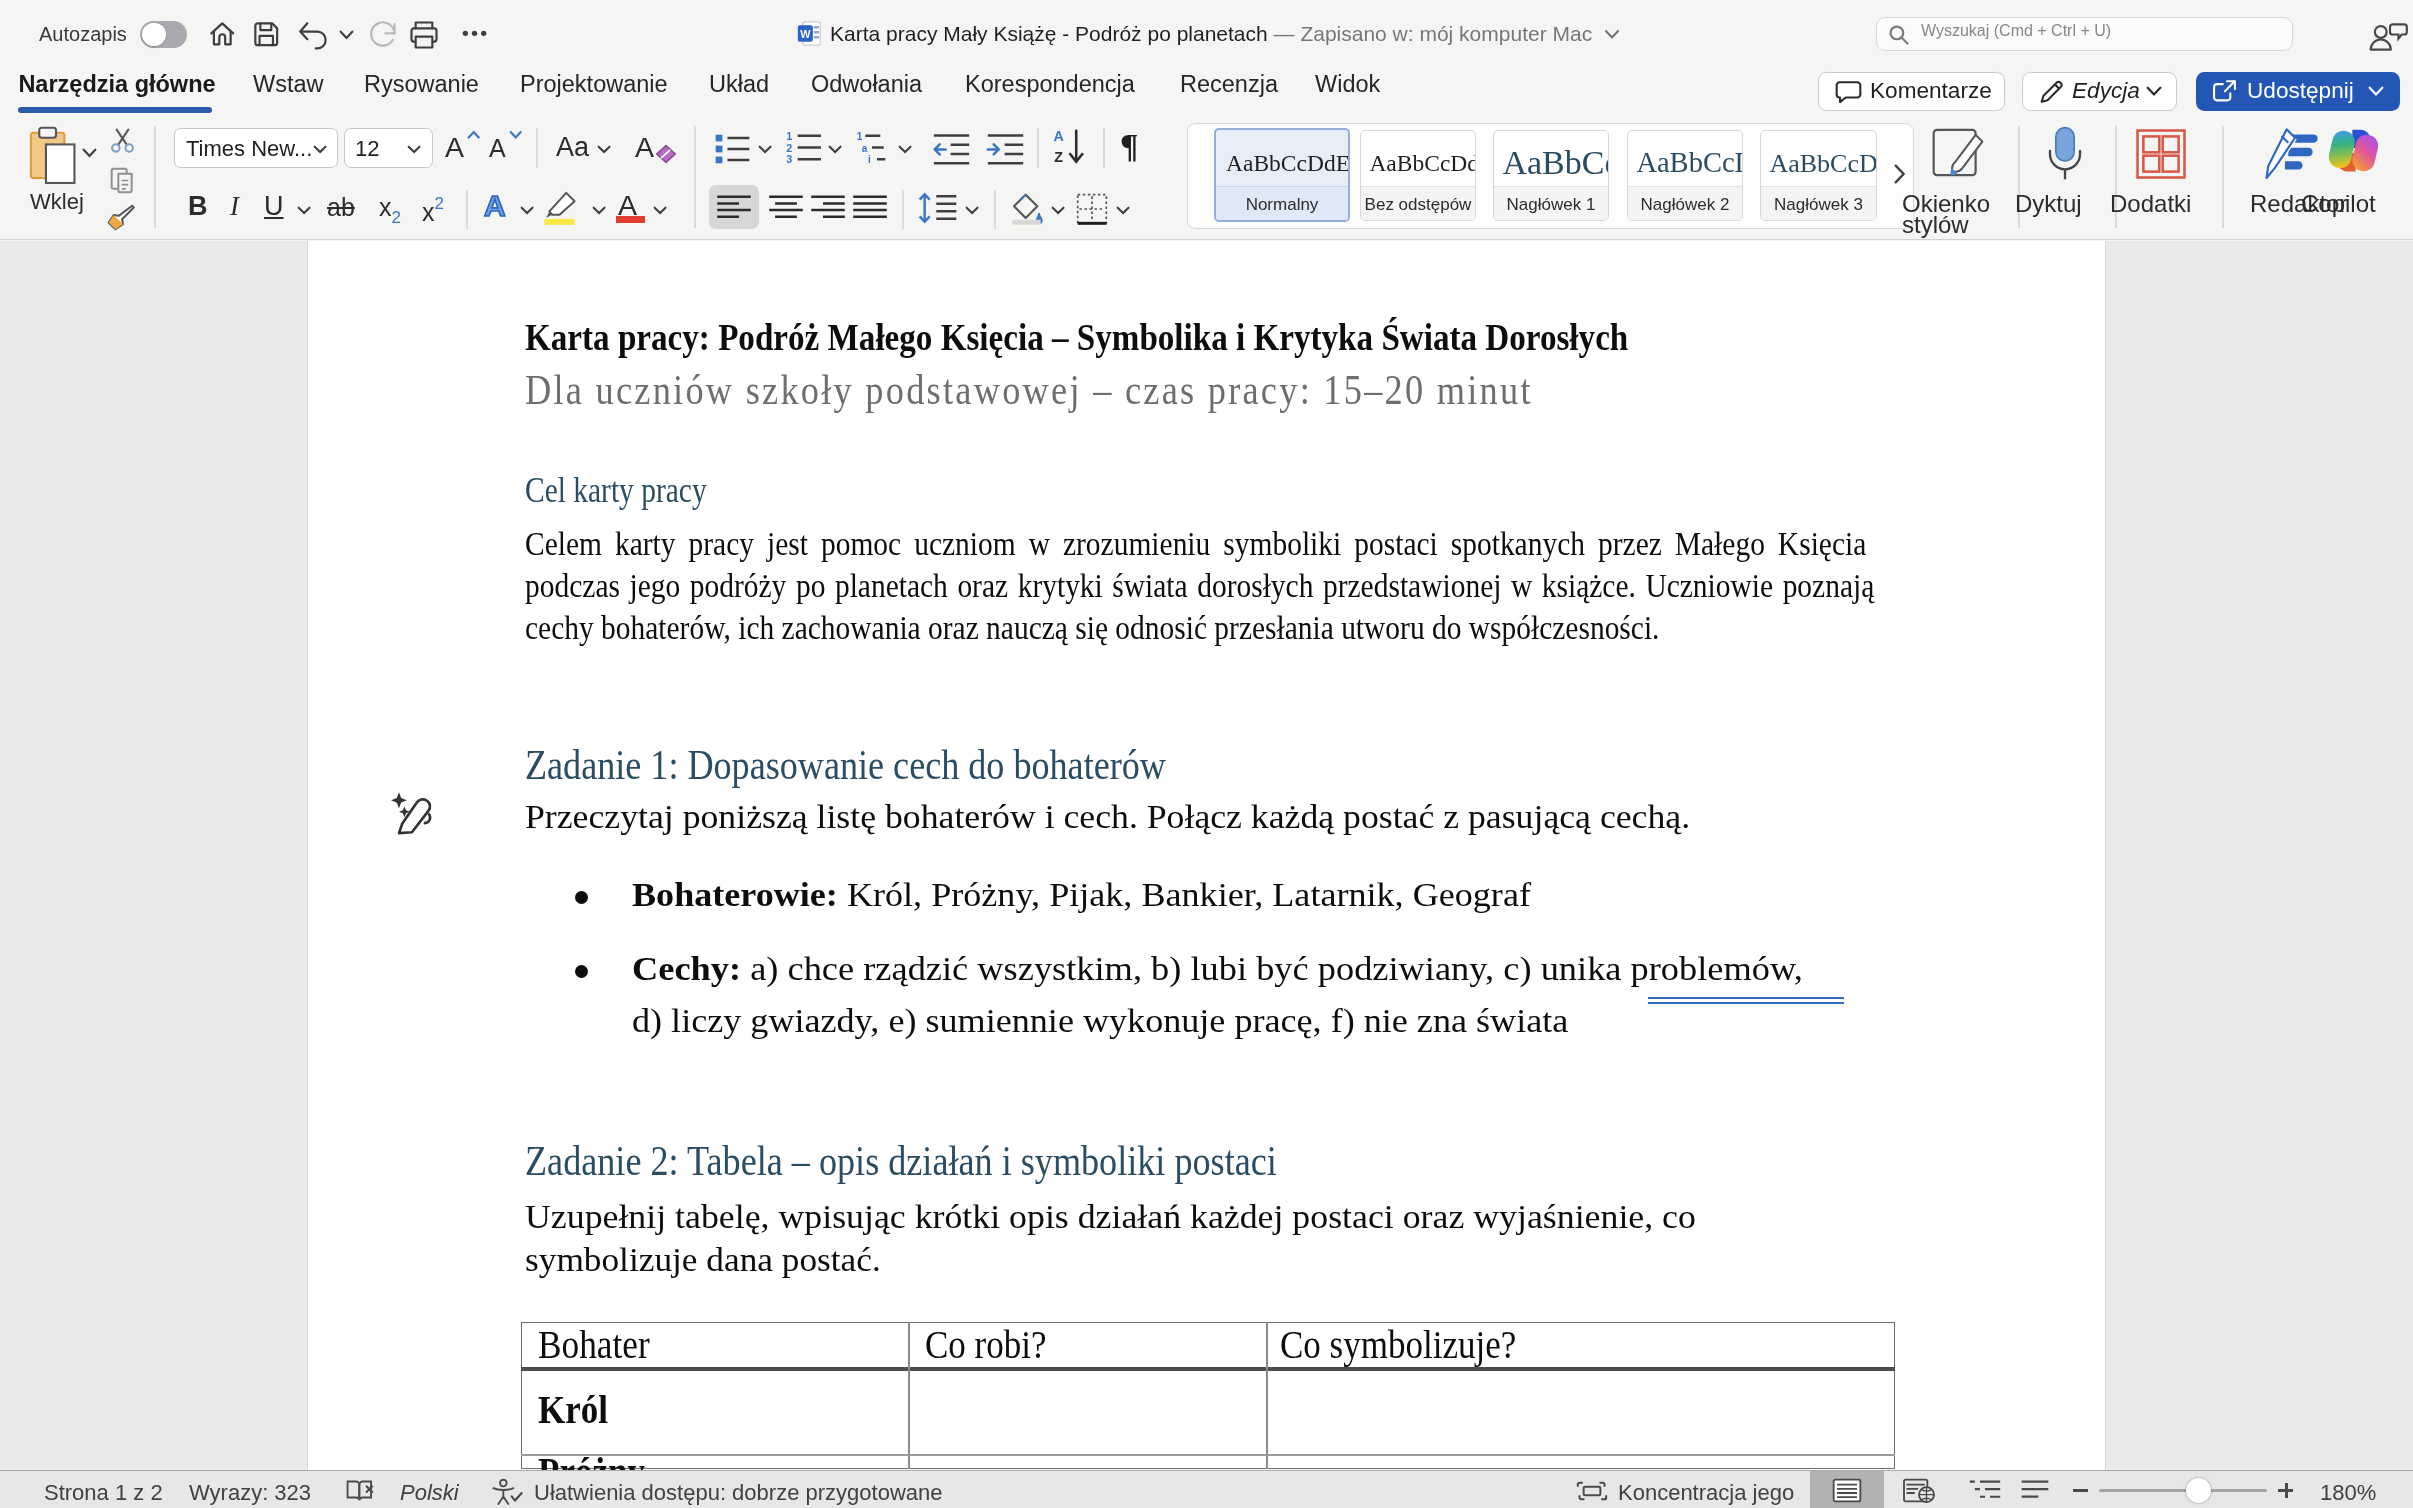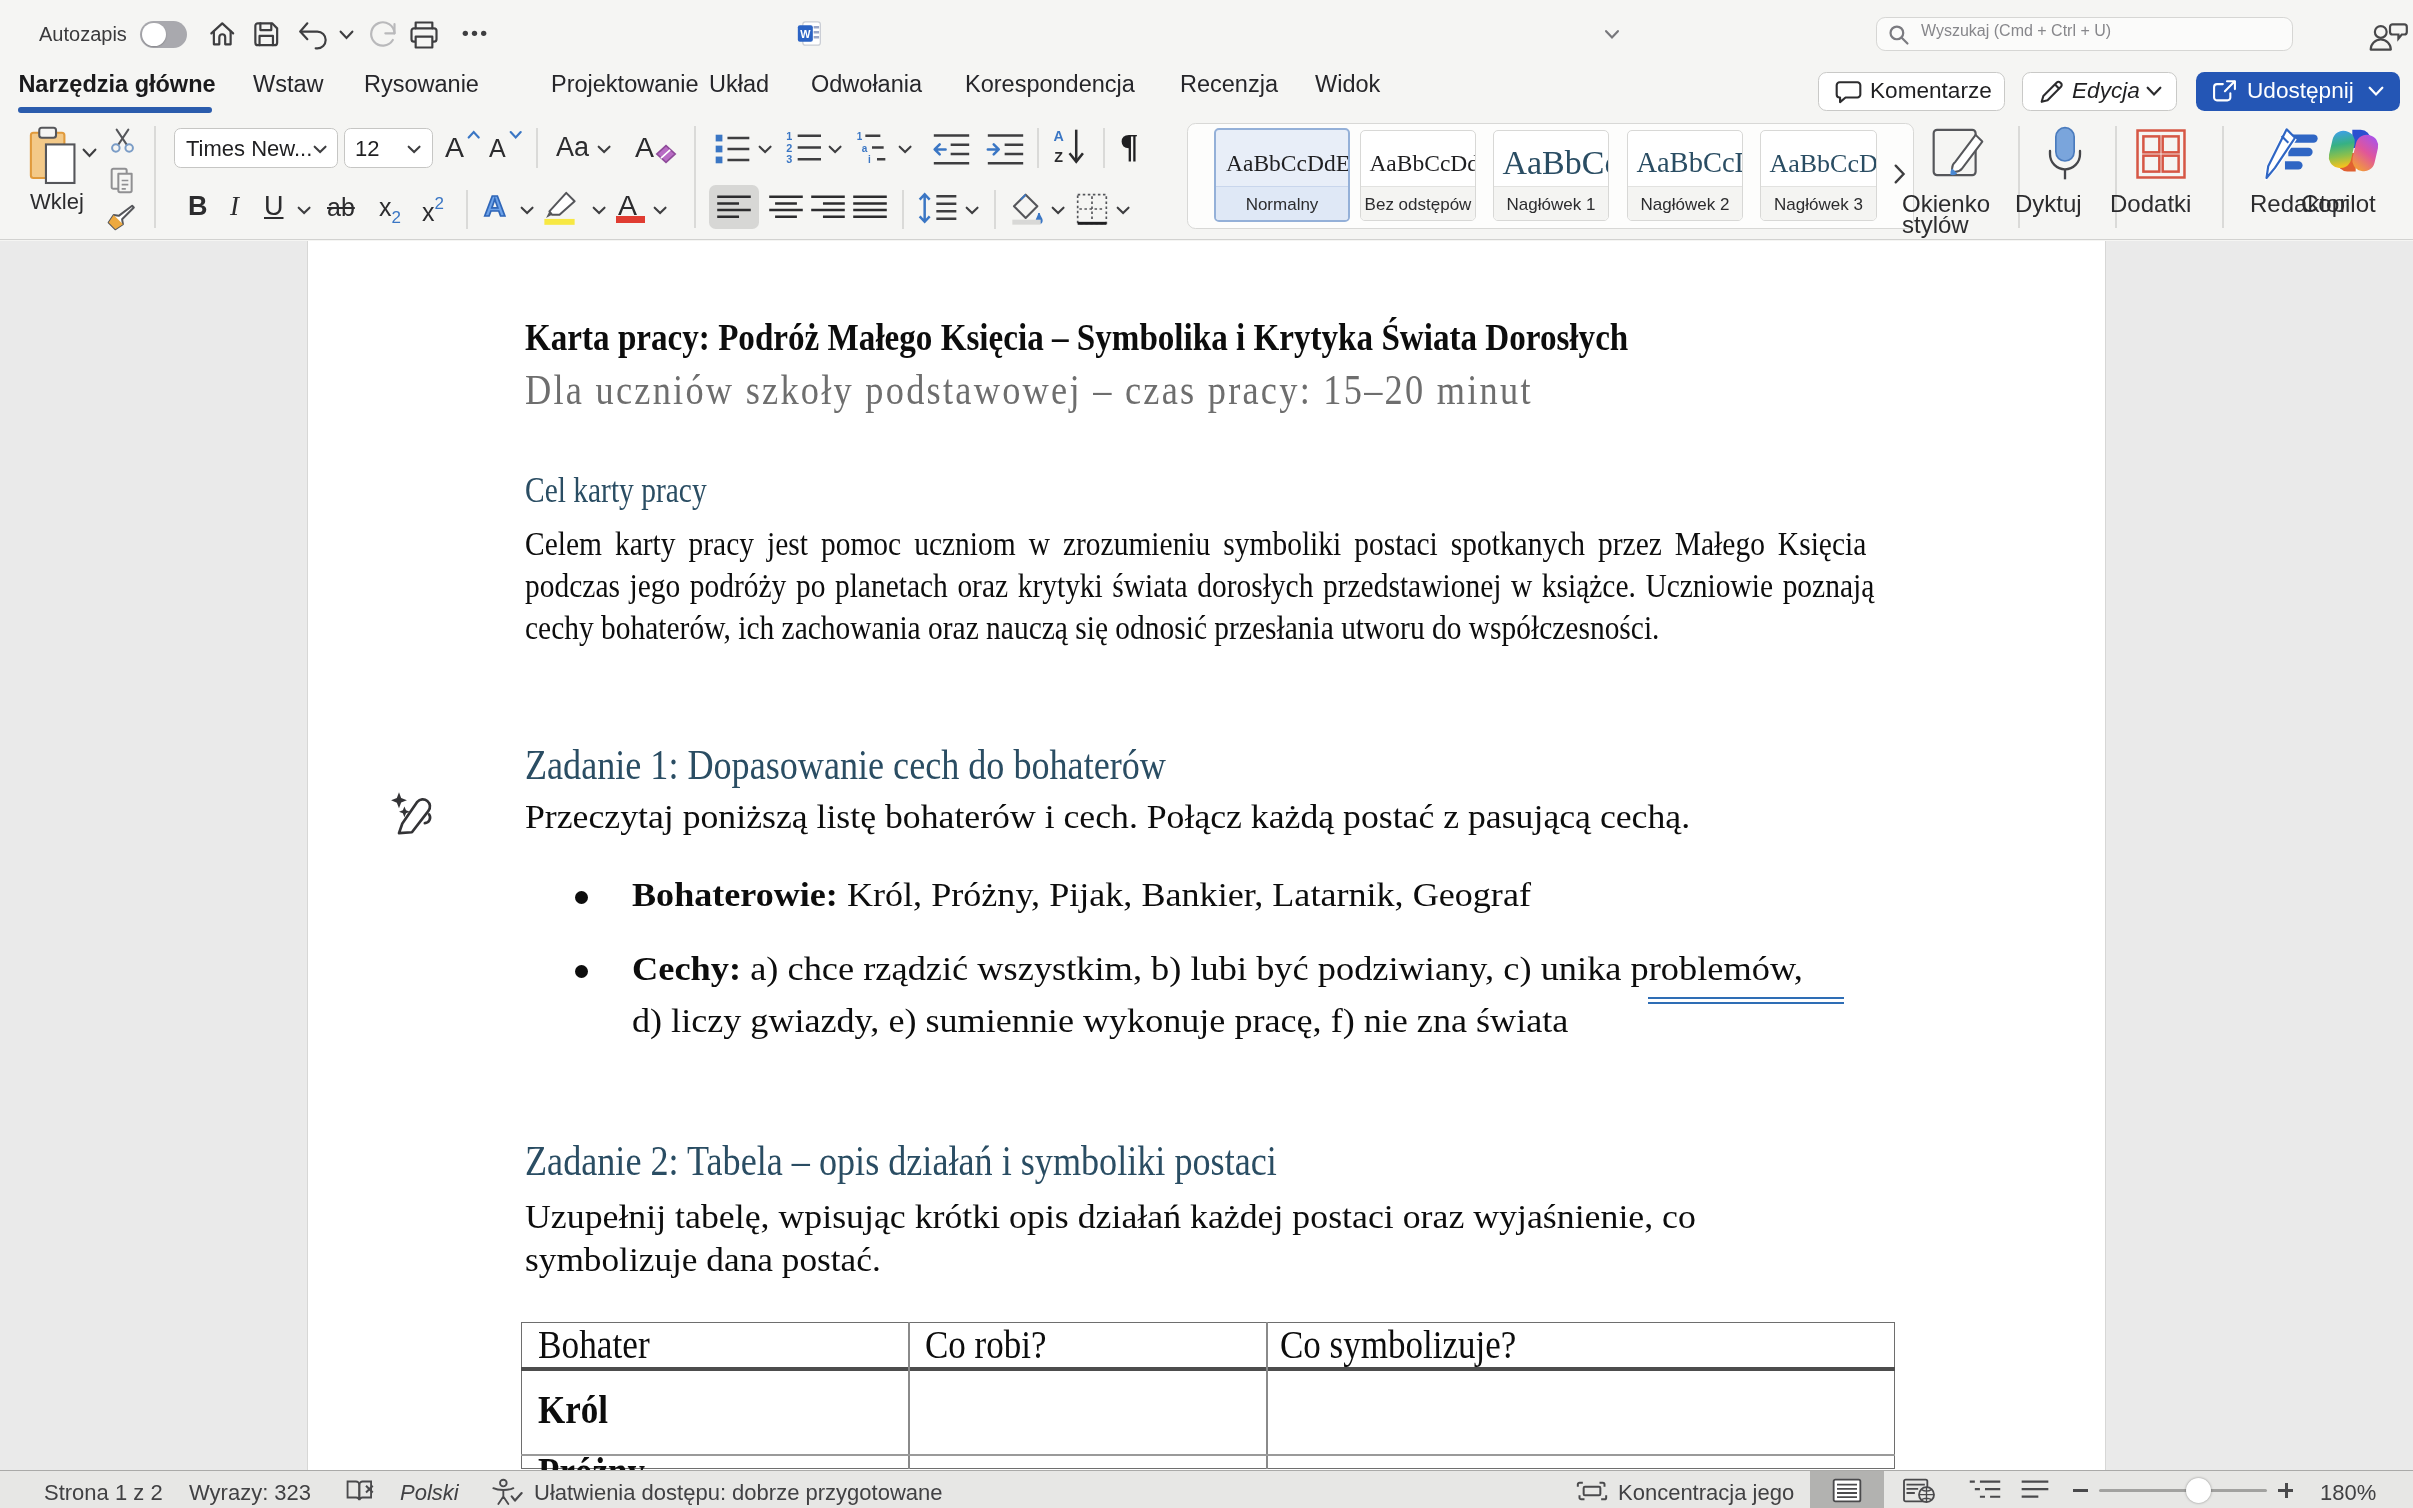--- a/index.html
+++ b/index.html
@@ -73,20 +73,21 @@
       </svg>
 
     <svg style="left:797px; top:21px;" width="25" height="25" viewBox="0 0 30 30">
       <rect x="7" y="1" width="21" height="28" rx="3" fill="#ffffff" stroke="#c9cdd4" stroke-width="1.5"></rect>
       <rect x="20" y="6" width="6.5" height="3" fill="#9aa7c7"></rect>
         <rect x="20" y="12" width="6.5" height="3" fill="#9aa7c7"></rect>
         <rect x="20" y="18" width="6.5" height="3" fill="#9aa7c7"></rect>
       <rect x="1" y="5" width="18" height="20" rx="2.5" fill="#2b63c4"></rect>
       <text x="10" y="20.5" font-size="13" font-family="Liberation Sans" font-weight="bold" fill="#ffffff" text-anchor="middle">W</text>
     </svg>
+    <div class="t ui" style="left:830px; top:22.6px; font-size:21px; color:#1f1f21;">Karta pracy Mały Książę - Podróż po planetach<span style="color:#77777b;"> — Zapisano w: mój komputer Mac</span></div>
     <svg style="left:1604px; top:28.5px;" width="16" height="11" viewBox="0 0 19 13" fill="none" stroke="#77777b" stroke-width="2.6" stroke-linecap="round">
         <path d="M2.5 2.5 L9.5 10 L16.5 2.5"></path>
       </svg>
 
     <div class="abs" style="left:1876px; top:17px; width:417px; height:34px; border-radius:9.2px; background:#fbfbfa; border:1.7px solid #d6d6d4;"></div>
     <svg style="left:1888px; top:23.5px;" width="22" height="22" viewBox="0 0 26 26" fill="none" stroke="#7b7b80" stroke-width="2.6" stroke-linecap="round">
         <circle cx="10.5" cy="10.5" r="7.5"></circle>
         <path d="M16.5 16.5 L23 23"></path>
       </svg>
     <div class="t ui" style="left:1921px; top:22.6px; font-size:16px; color:#87878b;">Wyszukaj (Cmd + Ctrl + U)</div>
@@ -95,21 +96,21 @@
       <circle cx="14" cy="13" r="7"></circle>
         <path d="M2 34 a12 12 0 0 1 24 0 Z" stroke-linejoin="round"></path>
       <path d="M28 4 h14 a3 3 0 0 1 3 3 v6 a3 3 0 0 1 -3 3 h-3 l-4 5 v-5 h-7 a3 3 0 0 1 -3 -3 V7 a3 3 0 0 1 3 -3 Z" fill="#f5f5f3"></path>
     </svg>
   </div>
   <div id="tabrow" class="abs">
     <div class="t ui" style="left:18.4px; top:18.4px; font-size:23.5px; font-weight:bold; color:#1a1a1c;">Narzędzia główne</div>
     <div class="abs" style="left:18.4px; top:52px; width:194px; height:5.9px; border-radius:2.9px; background:#2b5cad;"></div>
     <div class="t ui tb" style="left:253px; top:18.4px;">Wstaw</div>
     <div class="t ui tb" style="left:364px; top:18.4px;">Rysowanie</div>
-    <div class="t ui tb" style="left:520px; top:18.4px;margin-left:31px;">Projektowanie</div>
+    <div class="t ui tb" style="left:520px; top:18.4px;">Projektowanie</div>
     <div class="t ui tb" style="left:709px; top:18.4px;">Układ</div>
     <div class="t ui tb" style="left:811px; top:18.4px;">Odwołania</div>
     <div class="t ui tb" style="left:965px; top:18.4px;">Korespondencja</div>
     <div class="t ui tb" style="left:1180px; top:18.4px;">Recenzja</div>
     <div class="t ui tb" style="left:1315px; top:18.4px;">Widok</div>
 
     <div class="abs" style="left:1818px; top:17px; width:187px; height:39px; border-radius:8.4px; background:#ffffff; border:1.7px solid #c9c9c7;"></div>
     <svg style="left:1835px; top:26px;" width="27" height="22" viewBox="0 0 32 26" fill="none" stroke="#2c2c2e" stroke-width="2.5" stroke-linejoin="round">
         <path d="M2 5 a3.5 3.5 0 0 1 3.5-3.5 h21 a3.5 3.5 0 0 1 3.5 3.5 v11 a3.5 3.5 0 0 1 -3.5 3.5 h-14 l-6.5 5.5 v-5.5 h-0.5 a3.5 3.5 0 0 1 -3.5-3.5 Z"></path>
       </svg>

